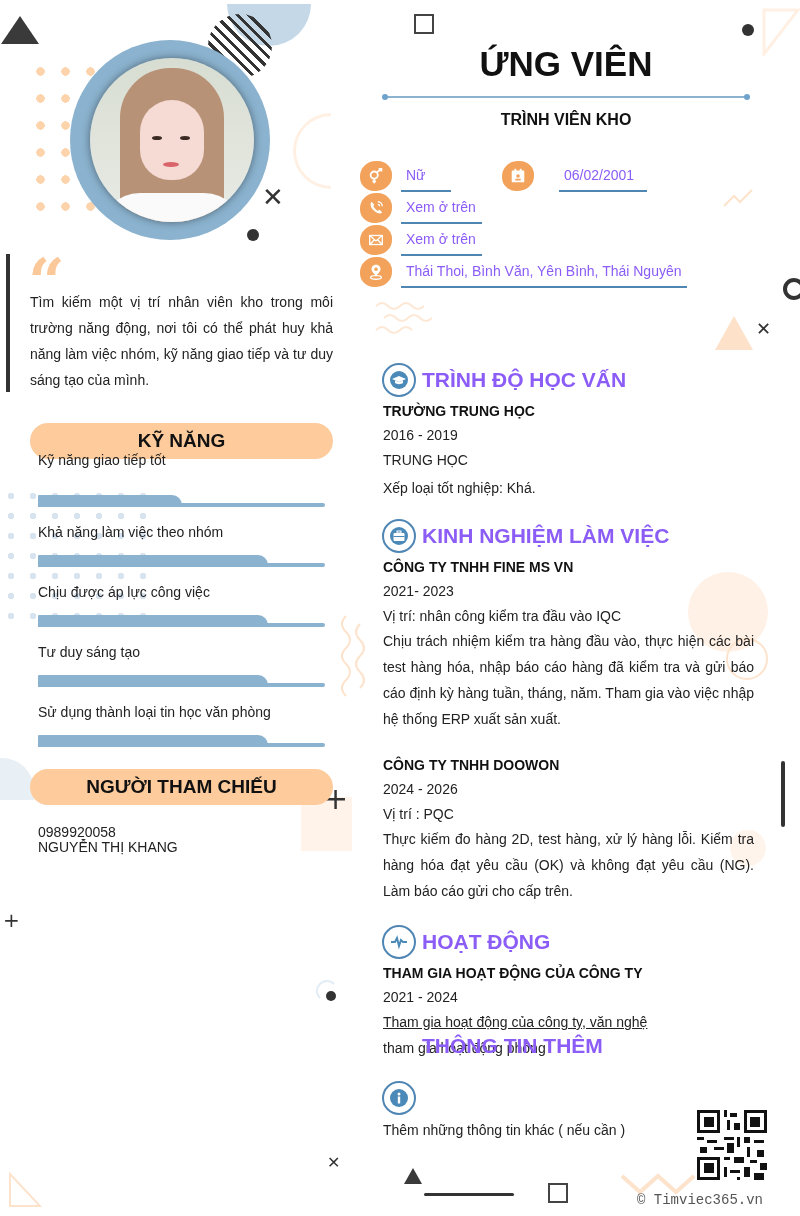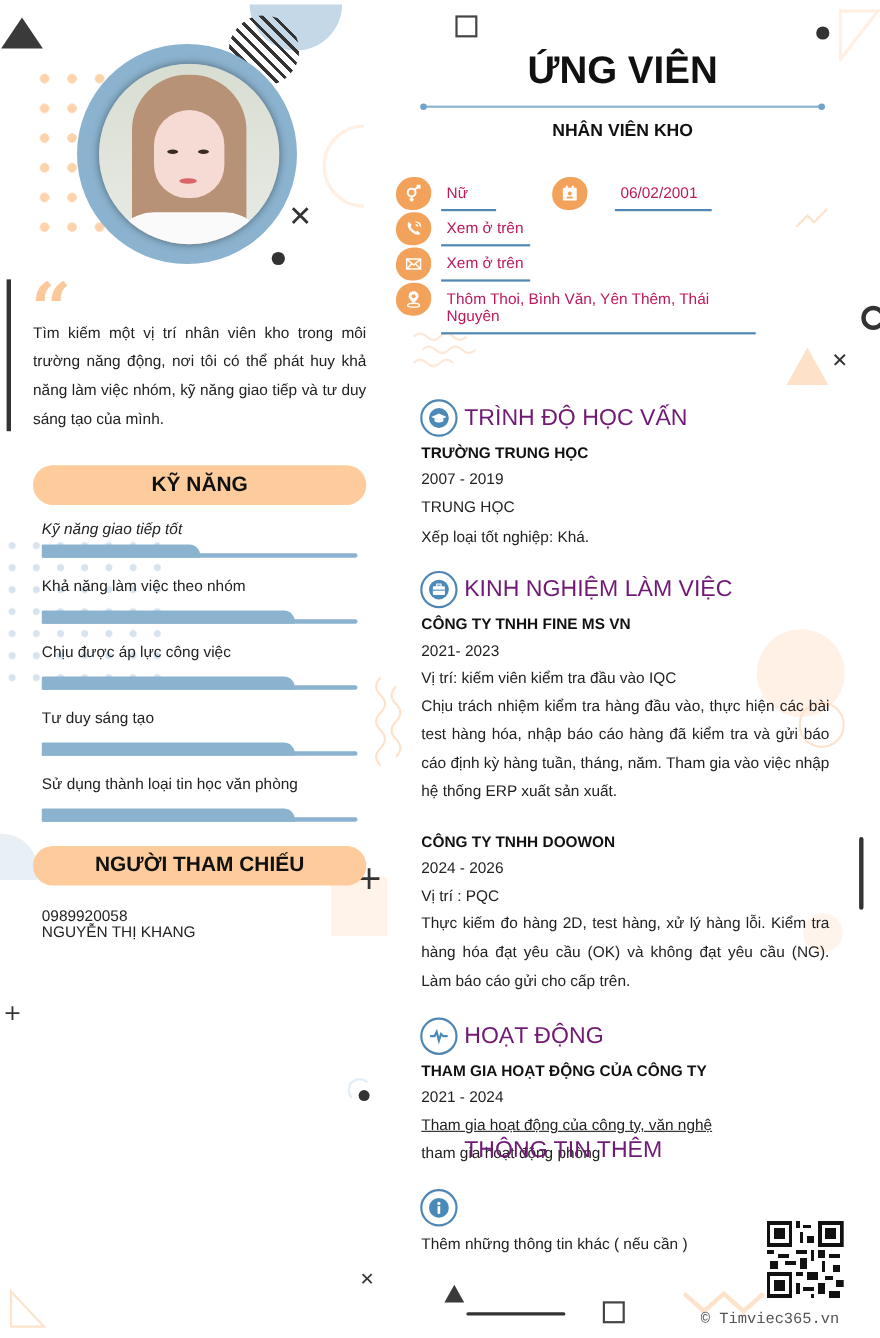--- a/index.html
+++ b/index.html
@@ -43,25 +43,25 @@
 
   
   .name { left: 383px; width: 366px; top: 44px; text-align: center; font-size: 35px; font-weight: bold; color: #111; }
   .name-line { left: 384px; top: 96px; width: 364px; height: 2px; background: #8bb3cf; }
   .name-line::before, .name-line::after { content: ""; position: absolute; top: -2px; width: 6px; height: 6px; border-radius: 50%; background: #6fa3cc; }
   .name-line::before { left: -2px; } .name-line::after { right: -2px; }
   .job-title { left: 383px; width: 366px; top: 111px; text-align: center; font-size: 16px; font-weight: bold; color: #111; }
 
   .info-icon { width: 32px; height: 30px; border-radius: 50% 45% 50% 45%; background: #f2a25a; display: flex; align-items: center; justify-content: center; }
   .info-icon svg { width: 18px; height: 18px; }
-  .info-value { font-size: 14px; color: #be185d; padding-bottom: 7px; border-bottom: 2px solid #4f86b4; padding-left: 5px; }
+  .info-value { font-size: 14px; color: #8b5cf6; padding-bottom: 7px; border-bottom: 2px solid #4f86b4; padding-left: 5px; }
 
   .sec-icon { width: 34px; height: 34px; border-radius: 50%; border: 2px solid #4f86b4; display: flex; align-items: center; justify-content: center; background: #fff; }
   .sec-icon svg { width: 20px; height: 20px; }
-  .sec-title { font-size: 21px; font-weight: normal; color: #701a75; }
+  .sec-title { font-size: 21px; font-weight: bold; color: #8b5cf6; }
   .r-text { left: 383px; font-size: 14px; color: #222; }
   .r-bold { font-weight: bold; color: #111; }
   .r-para { left: 383px; width: 371px; font-size: 14px; line-height: 26px; text-align: justify; color: #222; }
 
   .qr { left: 697px; top: 1110px; width: 70px; height: 70px; background: #fff; }
   .footer { left: 637px; top: 1192px; font-family: "Liberation Mono", monospace; font-size: 14px; color: #555; }
 </style>
 </head>
 <body>
 
@@ -120,21 +120,21 @@
   <div class="eye" style="left:90px;"></div>
   <div class="lips"></div>
 </div>
 
 <div class="abs left-bar"></div>
 <div class="abs quote-mark">“</div>
 <div class="abs objective">Tìm kiếm một vị trí nhân viên kho trong môi trường năng động, nơi tôi có thể phát huy khả năng làm việc nhóm, kỹ năng giao tiếp và tư duy sáng tạo của mình.</div>
 
 <div class="abs pill" style="top:423px;">KỸ NĂNG</div>
 
-<div class="abs skill-label" style="top:472px;font-style:italic;">Kỹ năng giao tiếp tốt</div>
+<div class="abs skill-label" style="top:452px;">Kỹ năng giao tiếp tốt</div>
 <div class="abs skill-track" style="top:503px;">
     <div class="skill-fill" style="width:50%;"></div>
   </div>
 
 <div class="abs skill-label" style="top:524px;">Khả năng làm việc theo nhóm</div>
 <div class="abs skill-track" style="top:563px;">
     <div class="skill-fill" style="width:80%;"></div>
   </div>
 
 <div class="abs skill-label" style="top:584px;">Chịu được áp lực công việc</div>
@@ -151,21 +151,21 @@
 <div class="abs skill-track" style="top:743px;">
     <div class="skill-fill" style="width:80%;"></div>
   </div>
 
 <div class="abs pill" style="top:769px;">NGƯỜI THAM CHIẾU</div>
 <div class="abs ref-text" style="top:815px;margin-top:24px;">NGUYỄN THỊ KHANG</div>
 <div class="abs ref-text" style="top:824px;">0989920058</div>
 
 <div class="abs name">ỨNG VIÊN</div>
 <div class="abs name-line"></div>
-<div class="abs job-title">NHÂN VIÊN KHO</div>
+<div class="abs job-title">TRÌNH VIÊN KHO</div>
 
 <div class="abs info-icon" style="left:360px;top:161px;">
   <svg viewBox="0 0 20 20">
       <circle cx="8" cy="9" r="4" fill="none" stroke="#fff" stroke-width="2"></circle>
       <path d="M11 6 L16 2 M13 2 H16 V5 M8 13 V18 M6 16 H10" stroke="#fff" stroke-width="2" fill="none"></path>
     </svg>
 </div>
 <div class="abs info-value" style="left:401px;top:167px;width:50px;">Nữ</div>
 
 <div class="abs info-icon" style="left:502px;top:161px;">
@@ -195,48 +195,48 @@
 </div>
 <div class="abs info-value" style="left:401px;top:231px;width:81px;">Xem ở trên</div>
 
 <div class="abs info-icon" style="left:360px;top:257px;">
   <svg viewBox="0 0 20 20">
       <path d="M10 2 C6.5 2 5 4.5 5 7 C5 10 10 14 10 14 C10 14 15 10 15 7 C15 4.5 13.5 2 10 2 Z" fill="#fff"></path>
       <circle cx="10" cy="7" r="2" fill="#f2a25a"></circle>
       <ellipse cx="10" cy="16" rx="6" ry="2" fill="none" stroke="#fff" stroke-width="1.5"></ellipse>
     </svg>
 </div>
-<div class="abs info-value" style="left:401px;top:263px;width:286px;">Thôm Thoi, Bình Văn, Yên Thêm, Thái Nguyên</div>
+<div class="abs info-value" style="left:401px;top:263px;width:286px;">Thái Thoi, Bình Văn, Yên Bình, Thái Nguyên</div>
 
 <div class="abs sec-icon" style="left:382px;top:363px;">
   <svg viewBox="0 0 20 20">
       <circle cx="10" cy="10" r="9" fill="#4a89b8"></circle>
       <path d="M3 9 L10 6 L17 9 L10 12 Z" fill="#fff"></path>
       <path d="M6 10.5 V13 C8 14.5 12 14.5 14 13 V10.5 L10 12 Z" fill="#fff"></path>
     </svg>
 </div>
 <div class="abs sec-title" style="left:422px;top:368px;">TRÌNH ĐỘ HỌC VẤN</div>
 <div class="abs r-text r-bold" style="top:403px;">TRƯỜNG TRUNG HỌC</div>
-<div class="abs r-text" style="top:427px;">2007 - 2019</div>
+<div class="abs r-text" style="top:427px;">2016 - 2019</div>
 <div class="abs r-text" style="top:452px;">TRUNG HỌC</div>
 <div class="abs r-text" style="top:480px;text-align:center;">Xếp loại tốt nghiệp: Khá.</div>
 
 <div class="abs sec-icon" style="left:382px;top:519px;">
   <svg viewBox="0 0 20 20">
       <circle cx="10" cy="10" r="9" fill="#4a89b8"></circle>
       <rect x="4.5" y="7" width="11" height="8" rx="1" fill="#fff"></rect>
       <rect x="8" y="5" width="4" height="2" fill="none" stroke="#fff" stroke-width="1"></rect>
       <rect x="4.5" y="10" width="11" height="1" fill="#4a89b8"></rect>
     </svg>
 </div>
 <div class="abs sec-title" style="left:422px;top:524px;">KINH NGHIỆM LÀM VIỆC</div>
 
 <div class="abs r-text r-bold" style="top:559px;">CÔNG TY TNHH FINE MS VN</div>
 <div class="abs r-text" style="top:583px;">2021- 2023</div>
-<div class="abs r-text" style="top:608px;">Vị trí: kiếm viên kiểm tra đầu vào IQC</div>
+<div class="abs r-text" style="top:608px;">Vị trí: nhân công kiểm tra đầu vào IQC</div>
 <div class="abs r-para" style="top:628px;">Chịu trách nhiệm kiểm tra hàng đầu vào, thực hiện các bài test hàng hóa, nhập báo cáo hàng đã kiểm tra và gửi báo cáo định kỳ hàng tuần, tháng, năm. Tham gia vào việc nhập hệ thống ERP xuất sản xuất.</div>
 
 <div class="abs r-text r-bold" style="top:757px;">CÔNG TY TNHH DOOWON</div>
 <div class="abs r-text" style="top:781px;">2024 - 2026</div>
 <div class="abs r-text" style="top:806px;">Vị trí : PQC</div>
 <div class="abs r-para" style="top:826px;">Thực kiếm đo hàng 2D, test hàng, xử lý hàng lỗi. Kiểm tra hàng hóa đạt yêu cầu (OK) và không đạt yêu cầu (NG). Làm báo cáo gửi cho cấp trên.</div>
 
 <div class="abs sec-icon" style="left:382px;top:925px;">
   <svg viewBox="0 0 20 20">
       <polyline points="2,10 6,10 8,6 10,14 12,8 14,10 18,10" fill="none" stroke="#4a89b8" stroke-width="2"></polyline>

